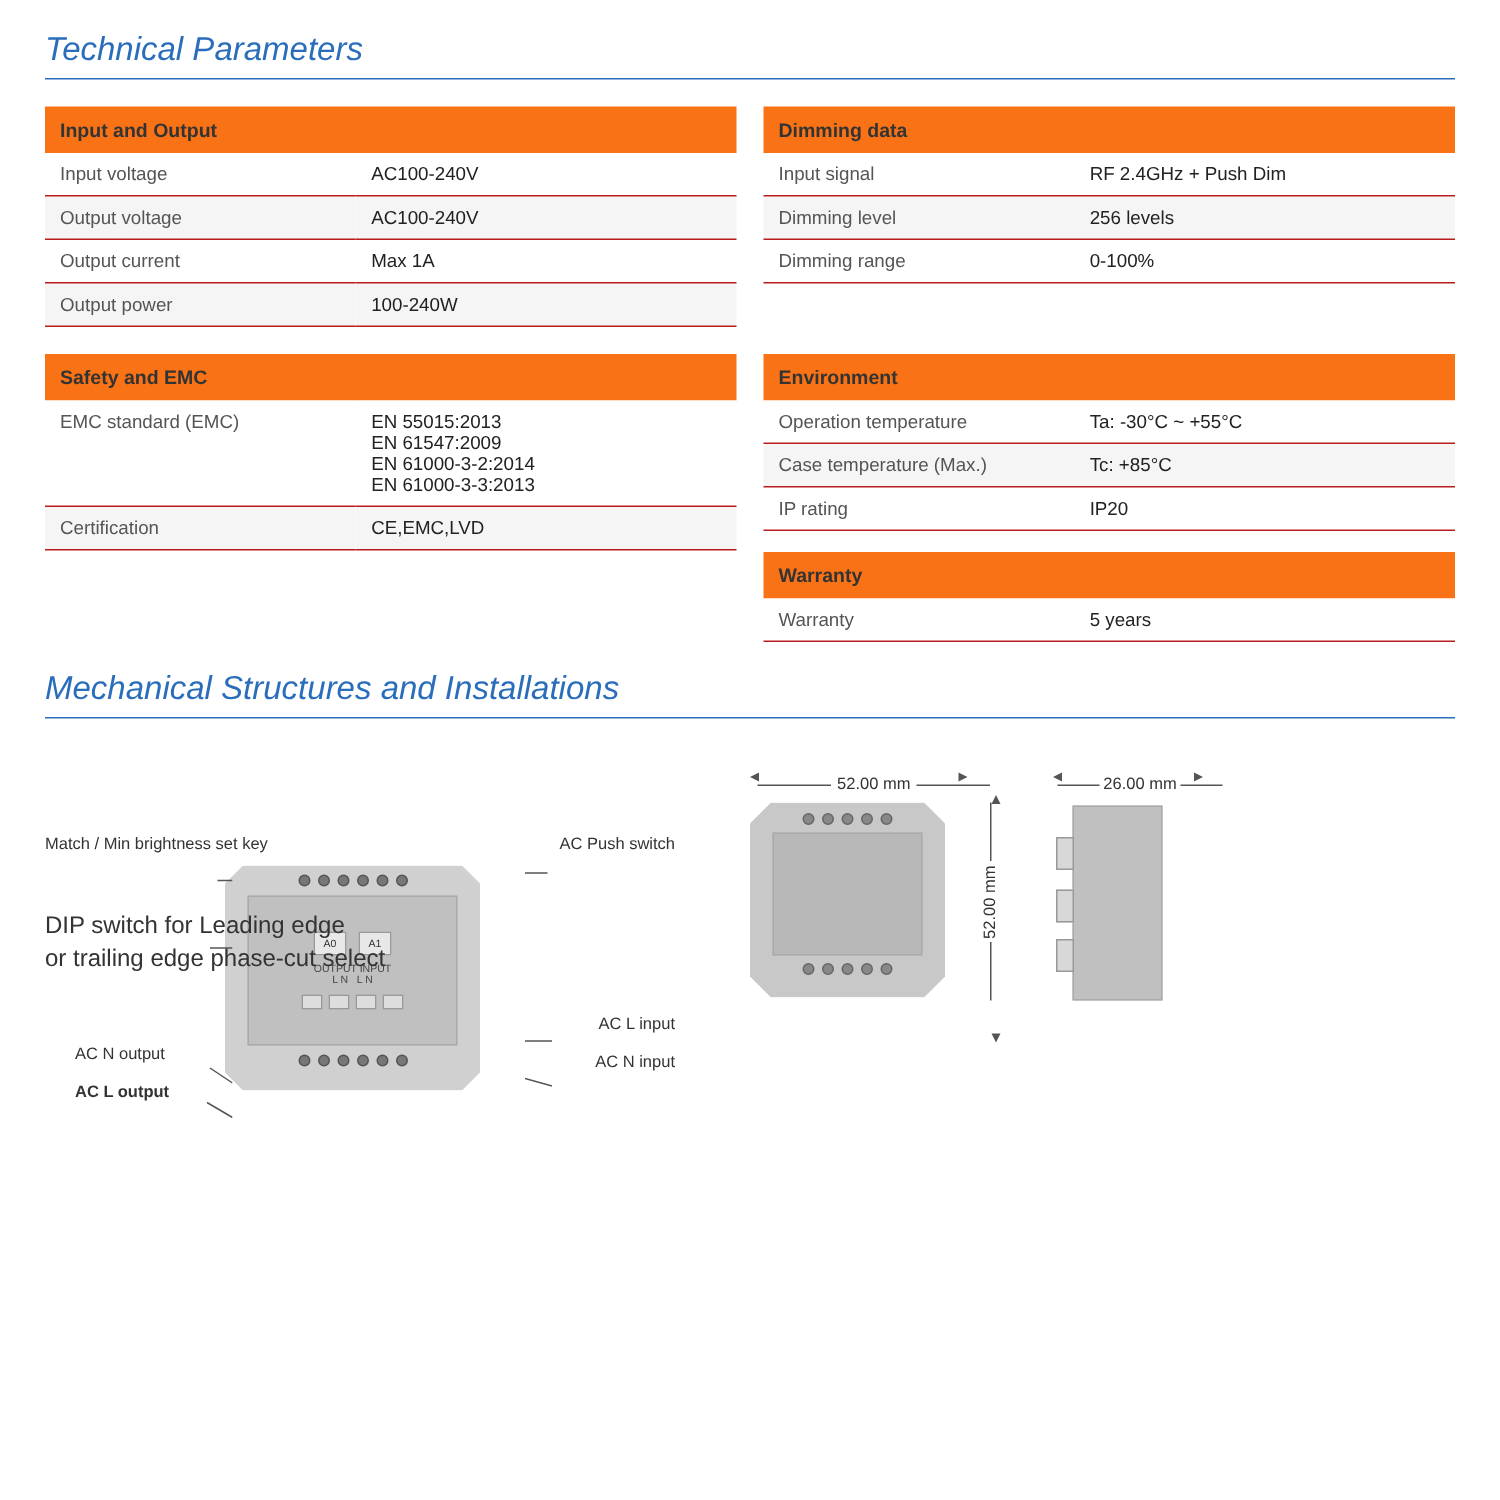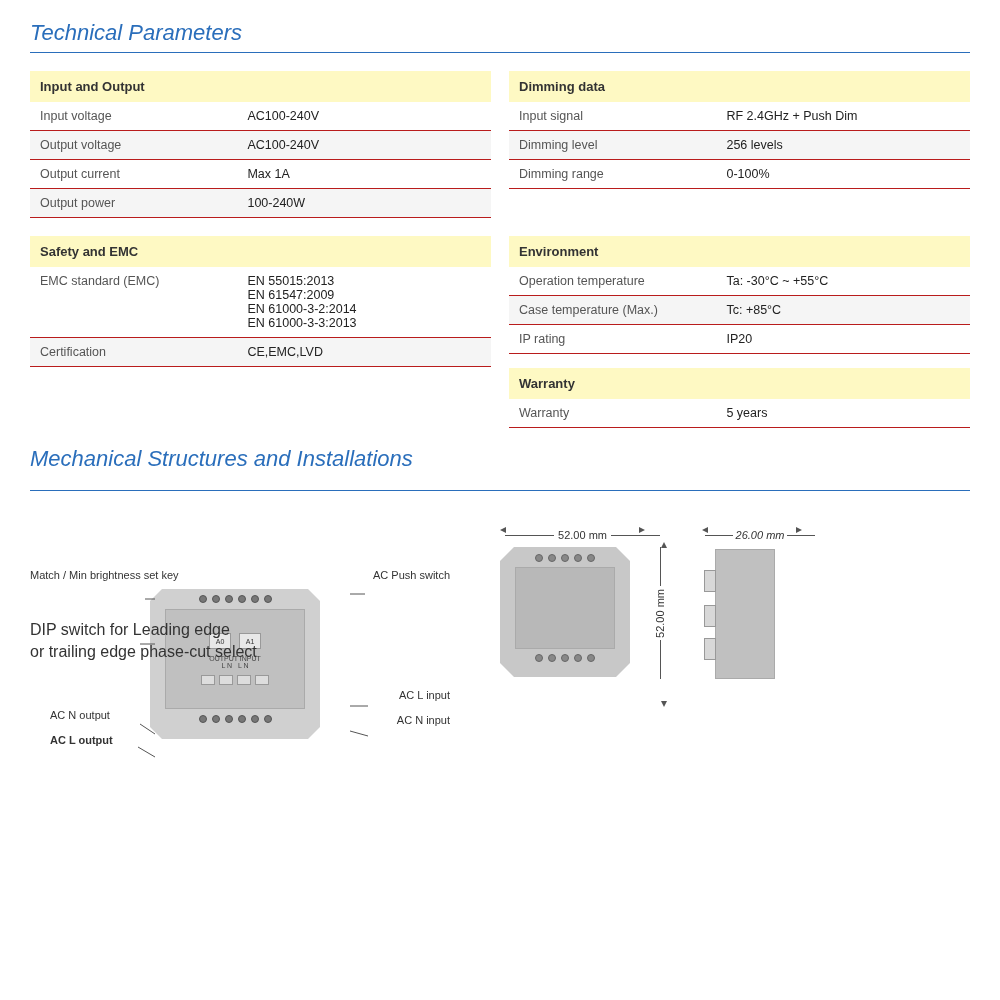--- a/index.html
+++ b/index.html
@@ -30,21 +30,21 @@
       margin-bottom: 18px;
     }
 
     .param-table {
       width: 100%;
       border-collapse: collapse;
       font-size: 12.5px;
     }
 
     .param-table thead tr th {
-      background: #fef9c3;
+      background: #f97316;
       padding: 8px 10px;
       text-align: left;
       font-weight: bold;
       font-size: 13px;
     }
 
     .param-table tbody tr {
       border-bottom: 1px solid #b91c1c;
     }
 
@@ -69,21 +69,21 @@
     .param-table td:last-child {
       color: #222;
     }
 
     
     .mech-title {
       font-size: 22px;
       font-weight: normal;
       color: #2a6ebb;
       border-bottom: 1px solid #2a6ebb;
-      padding-bottom: 18px;
+      padding-bottom: 6px;
       margin-bottom: 18px;
       font-style: italic;
       margin-top: 10px;
     }
   </style>
 </head>
 <body>
 
 <h1 class="section-title">Technical Parameters</h1>
 
@@ -325,21 +325,21 @@
       </div>
       <svg style="position:absolute; top:23px; right:1px;" width="10" height="165">
         <polygon points="5,0 2,6 8,6" fill="#555"></polygon>
         <polygon points="5,165 2,159 8,159" fill="#555"></polygon>
       </svg>
 
     </div>
 
     <div style="position:relative; width:120px; height:250px;">
 
-      <div style="position:absolute; top:10px; left:5px; right:5px; display:flex; align-items:center;font-style:italic;">
+      <div style="position:absolute; top:10px; left:5px; right:5px; display:flex; align-items:center;">
         <div style="height:1px; background:#555; flex:1;"></div>
         <span style="font-size:11px; color:#333; padding:0 3px; white-space:nowrap;">26.00 mm</span>
         <div style="height:1px; background:#555; flex:1;"></div>
       </div>
       <svg style="position:absolute; top:4px; left:2px;" width="100" height="14">
         <polygon points="0,7 6,4 6,10" fill="#555"></polygon>
         <polygon points="100,7 94,4 94,10" fill="#555"></polygon>
       </svg>
 
       <div style="position:absolute; top:30px; left:15px; width:60px; height:130px; background:#c0c0c0; border:1px solid #aaa;">

